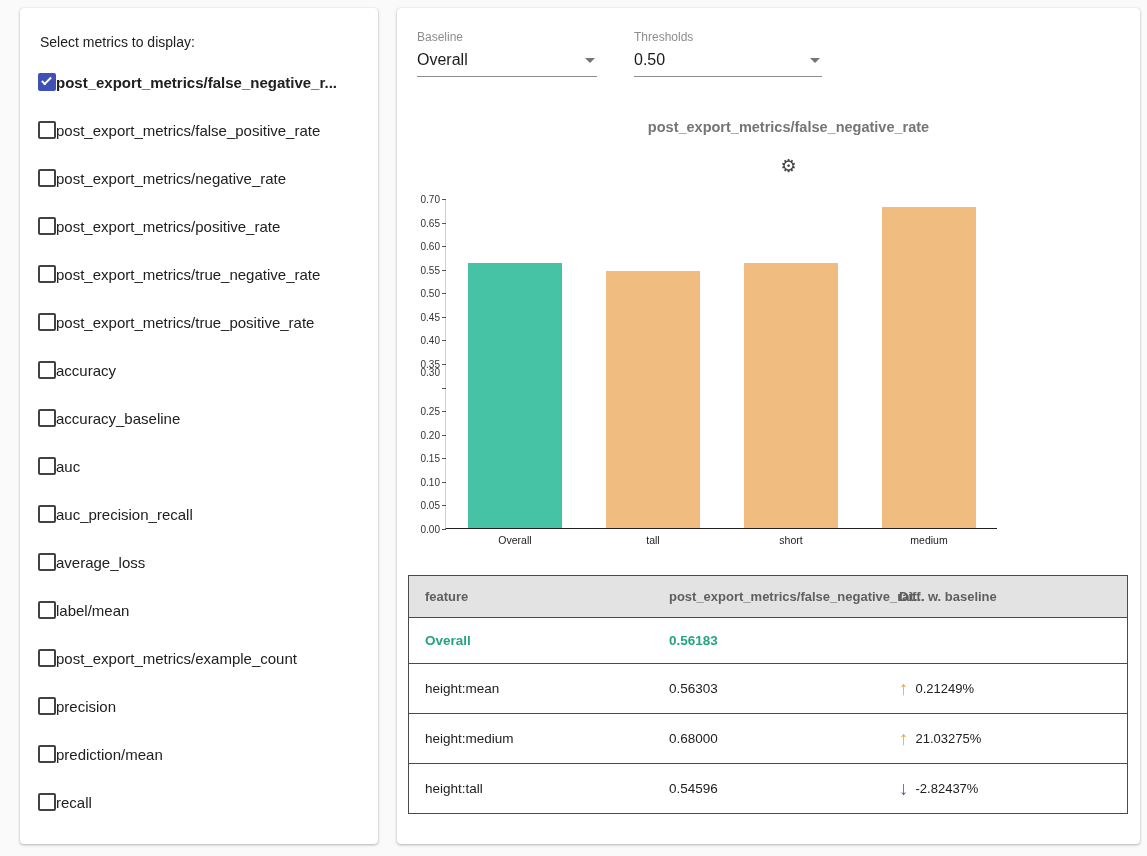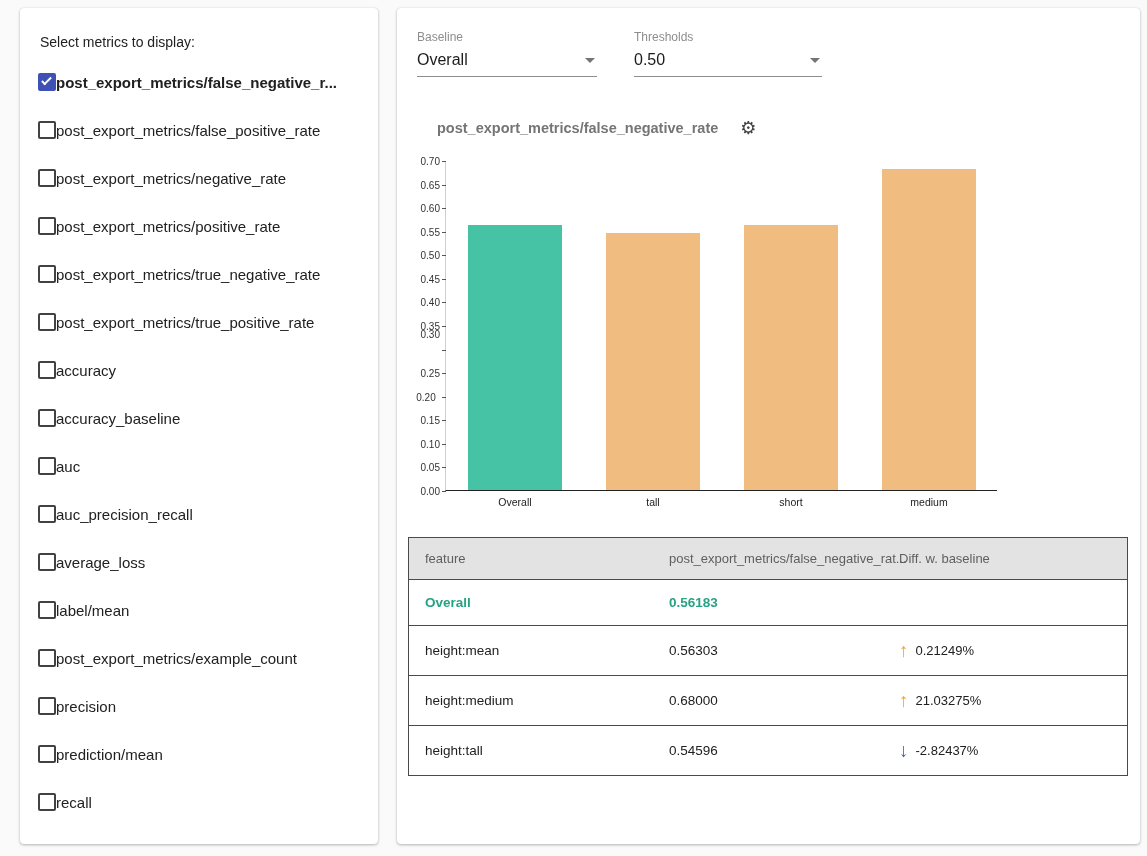--- a/index.html
+++ b/index.html
@@ -46,21 +46,21 @@
   .select-value-row {
     display:flex; justify-content:space-between; align-items:center;
     border-bottom:1px solid #8d8d8d; padding-bottom:7px;
     font-size:16px; color:#1b1b1b;
   }
   .dd-arrow {
     width:0; height:0; margin-right:2px;
     border-left:5px solid transparent; border-right:5px solid transparent;
     border-top:5px solid #757575;
   }
-  .chart-header { display:flex; align-items:center; gap:22px; margin:42px 0 0 40px; }
+  .chart-header { display:flex; align-items:center; gap:22px; margin:42px 0 0 40px;flex-direction:column; }
   .chart-title { font-size:14.5px; font-weight:bold; color:#757575; }
   .gear { font-size:18px; color:#424242; cursor:pointer; line-height:1; }
 
   
   .chart-area { position:relative; margin:14px 0 0 12px; height:368px; }
   .plot {
     position:absolute; left:36px; top:10px; width:552px; height:330px;
     border-left:1px solid #cfcfcf;
     border-bottom:1px solid #212121;
   }
@@ -78,21 +78,21 @@
 
   
   .metrics-table {
     margin:18px 0 0 11px; width:720px;
     border-collapse:collapse;
     border:1px solid #4a4a4a;
     table-layout:fixed;
   }
   .metrics-table th {
     background:#e3e3e3; color:#5f5f5f;
-    font-size:13px; font-weight:400; text-align:left;
+    font-size:13px; font-weight:700; text-align:left;
     padding:13px 16px;
     border-bottom:1px solid #4a4a4a;
   }
   .metrics-table td {
     font-size:13.5px; color:#212121;
     padding:15px 16px;
     border-bottom:1px solid #4a4a4a;
   }
   .metrics-table th:nth-child(1), .metrics-table td:nth-child(1) { width:34%; }
   .metrics-table th:nth-child(2), .metrics-table td:nth-child(2) { width:32%; }
@@ -208,21 +208,21 @@
     <div class="chart-area">
       <div class="plot" id="plot">
           <div class="ytick-label" style="top: 330px;">0.00</div>
           <div class="ytick-mark" style="top: 330px;"></div>
           <div class="ytick-label" style="top: 306.429px;">0.05</div>
           <div class="ytick-mark" style="top: 306.429px;"></div>
           <div class="ytick-label" style="top: 282.857px;">0.10</div>
           <div class="ytick-mark" style="top: 282.857px;"></div>
           <div class="ytick-label" style="top: 259.286px;">0.15</div>
           <div class="ytick-mark" style="top: 259.286px;"></div>
-          <div class="ytick-label" style="top: 235.714px; text-align: center;">0.20</div>
+          <div class="ytick-label" style="top: 235.714px;">0.20</div>
           <div class="ytick-mark" style="top: 235.714px;"></div>
           <div class="ytick-label" style="top: 212.143px;">0.25</div>
           <div class="ytick-mark" style="top: 212.143px;"></div>
           <div class="ytick-label" style="top: 173px;">0.30</div>
           <div class="ytick-mark" style="top: 188.571px;"></div>
           <div class="ytick-label" style="top: 165px;">0.35</div>
           <div class="ytick-mark" style="top: 165px;"></div>
           <div class="ytick-label" style="top: 141.429px;">0.40</div>
           <div class="ytick-mark" style="top: 141.429px;"></div>
           <div class="ytick-label" style="top: 117.857px;">0.45</div>

